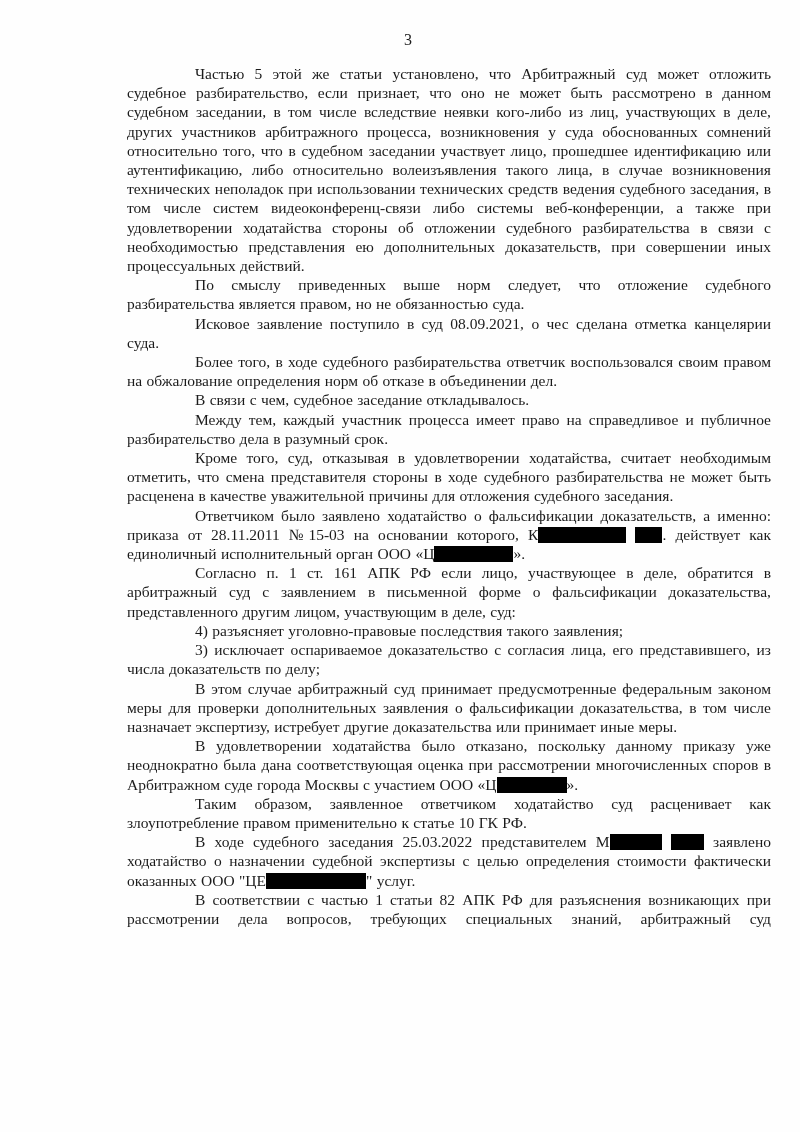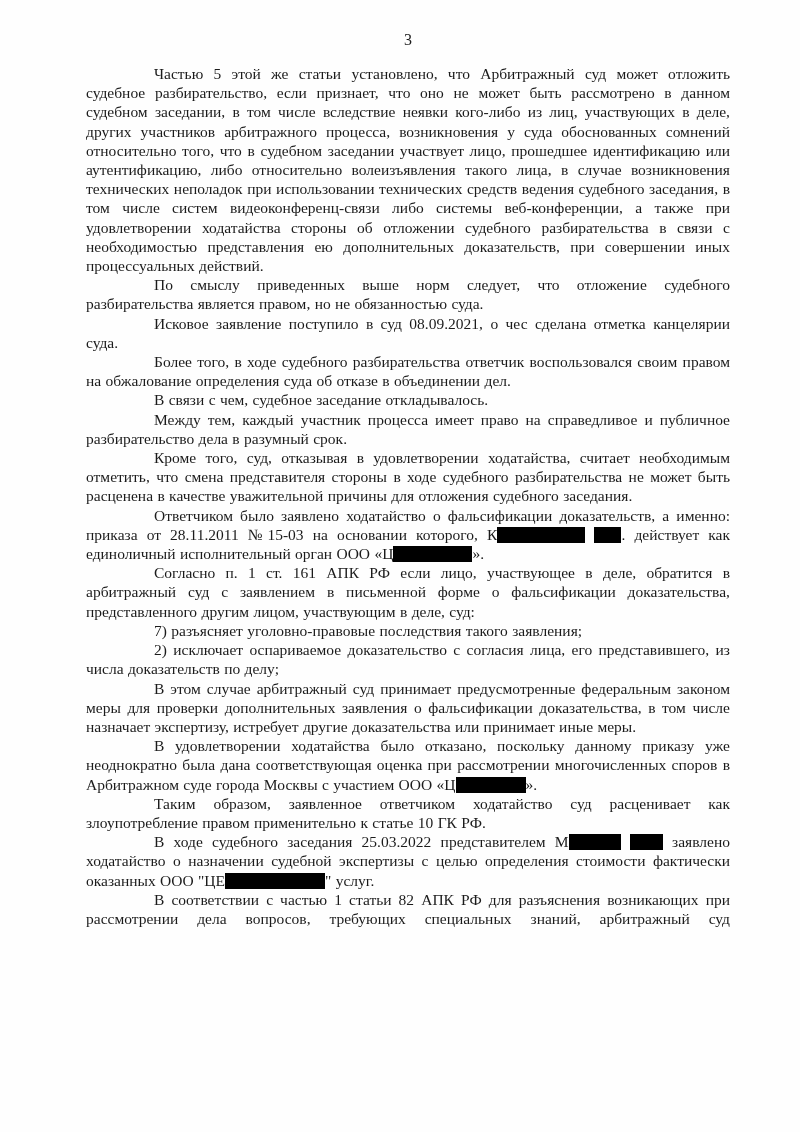--- a/index.html
+++ b/index.html
@@ -22,20 +22,21 @@
     background: #fefefe;
   }
   .page-number {
     text-align: center;
     font-size: 16px;
     line-height: 19px;
     margin: 0 0 15px 0;
   }
   .doc-body {
     width: 644px;
+    margin-left: 41px;
   }
   .para {
     margin: 0;
     font-size: 15.5px;
     line-height: 19.2px;
     text-align: justify;
     text-indent: 68px;
     word-spacing: 0.5px;
   }
   .para.force-justify {
@@ -50,27 +51,27 @@
 </style>
 </head>
 <body>
 
 <div class="page">
   <p class="page-number">3</p>
   <div class="doc-body">
       <p class="para">Частью 5 этой же статьи установлено, что Арбитражный суд может отложить судебное разбирательство, если признает, что оно не может быть рассмотрено в данном судебном заседании, в том числе вследствие неявки кого-либо из лиц, участвующих в деле, других участников арбитражного процесса, возникновения у суда обоснованных сомнений относительно того, что в судебном заседании участвует лицо, прошедшее идентификацию или аутентификацию, либо относительно волеизъявления такого лица, в случае возникновения технических неполадок при использовании технических средств ведения судебного заседания, в том числе систем видеоконференц-связи либо системы веб-конференции, а также при удовлетворении ходатайства стороны об отложении судебного разбирательства в связи с необходимостью представления ею дополнительных доказательств, при совершении иных процессуальных действий.</p>
       <p class="para">По смыслу приведенных выше норм следует, что отложение судебного разбирательства является правом, но не обязанностью суда.</p>
       <p class="para">Исковое заявление поступило в суд 08.09.2021, о чес сделана отметка канцелярии суда.</p>
-      <p class="para">Более того, в ходе судебного разбирательства ответчик воспользовался своим правом на обжалование определения суда об отказе в объединении дел.</p>
+      <p class="para">Более того, в ходе судебного разбирательства ответчик воспользовался своим правом на обжалование определения норм об отказе в объединении дел.</p>
       <p class="para">В связи с чем, судебное заседание откладывалось.</p>
       <p class="para">Между тем, каждый участник процесса имеет право на справедливое и публичное разбирательство дела в разумный срок.</p>
       <p class="para">Кроме того, суд, отказывая в удовлетворении ходатайства, считает необходимым отметить, что смена представителя стороны в ходе судебного разбирательства не может быть расценена в качестве уважительной причины для отложения судебного заседания.</p>
       <p class="para">Ответчиком было заявлено ходатайство о фальсификации доказательств, а именно: приказа от 28.11.2011 №15-03 на основании которого, К<span class="redaction" style="width: 88px;"></span> <span class="redaction" style="width: 27px;"></span>. действует как единоличный исполнительный орган ООО «Ц<span class="redaction" style="width: 79px;"></span>».</p>
       <p class="para">Согласно п. 1 ст. 161 АПК РФ если лицо, участвующее в деле, обратится в арбитражный суд с заявлением в письменной форме о фальсификации доказательства, представленного другим лицом, участвующим в деле, суд:</p>
-      <p class="para">7) разъясняет уголовно-правовые последствия такого заявления;</p>
-      <p class="para">2) исключает оспариваемое доказательство с согласия лица, его представившего, из числа доказательств по делу;</p>
+      <p class="para">4) разъясняет уголовно-правовые последствия такого заявления;</p>
+      <p class="para">3) исключает оспариваемое доказательство с согласия лица, его представившего, из числа доказательств по делу;</p>
       <p class="para">В этом случае арбитражный суд принимает предусмотренные федеральным законом меры для проверки дополнительных заявления о фальсификации доказательства, в том числе назначает экспертизу, истребует другие доказательства или  принимает иные меры.</p>
       <p class="para">В удовлетворении ходатайства было отказано, поскольку данному приказу уже неоднократно была дана соответствующая оценка при рассмотрении многочисленных споров в Арбитражном суде города Москвы с участием ООО «Ц<span class="redaction" style="width: 70px;"></span>».</p>
       <p class="para">Таким образом, заявленное ответчиком ходатайство суд расценивает как злоупотребление правом применительно к статье 10 ГК РФ.</p>
       <p class="para">В ходе судебного заседания 25.03.2022 представителем М<span class="redaction" style="width: 52px;"></span> <span class="redaction" style="width: 33px;"></span> заявлено ходатайство о назначении судебной экспертизы с целью определения стоимости фактически оказанных ООО "ЦЕ<span class="redaction" style="width: 100px;"></span>" услуг.</p>
       <p class="para force-justify">В соответствии с частью 1 статьи 82 АПК РФ для разъяснения возникающих при рассмотрении дела вопросов, требующих специальных знаний, арбитражный суд</p>
     </div>
 </div>
 
 </body></html>

